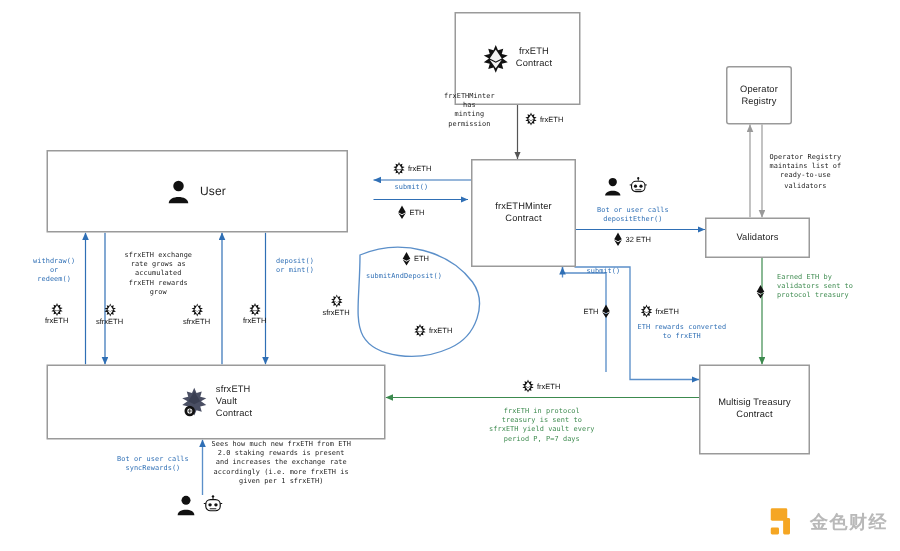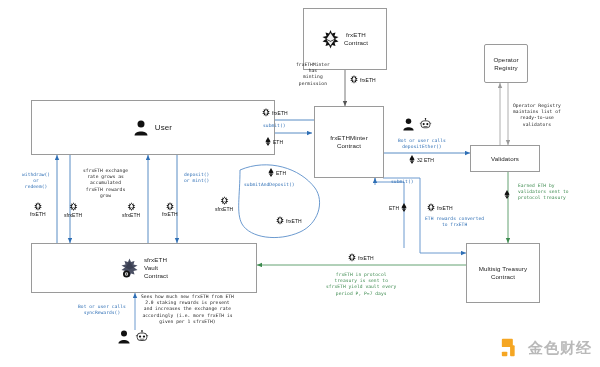--- a/index.html
+++ b/index.html
@@ -15,21 +15,21 @@
   .blue{color:#2f6fb5;}
   .green{color:#3c8a4e;}
   .dark{color:#222;}
   .tok{position:absolute;display:flex;align-items:center;gap:2px;font-size:5px;color:#111;
        font-family:"Liberation Sans",sans-serif;white-space:nowrap;}
   .tok.rev{flex-direction:row-reverse;}
   .glyph{display:block;}
   svg{display:block;overflow:visible;}
   .wm{position:absolute;right:8px;bottom:8px;display:flex;align-items:center;gap:6px;}
   .wm-mark{width:22px;height:22px;position:relative;}
-  .wm-text{font-size:15px;color:#b9b9b9;font-weight:bold;letter-spacing:1px;
+  .wm-text{font-size:12px;color:#b9b9b9;font-weight:bold;letter-spacing:1px;
            font-family:"DejaVu Sans",sans-serif;}
 </style>
 </head>
 <body>
 
 <svg id="canvas" viewBox="0 0 600 367" width="600" height="367">
   <defs>
     <marker id="ab" markerWidth="6" markerHeight="6" refX="5" refY="2.2" orient="auto" markerUnits="userSpaceOnUse">
       <path d="M0,0 L5,2.2 L0,4.4 z" fill="#2f6fb5"></path>
     </marker>
@@ -88,21 +88,21 @@
     <span class="boxlabel" style="white-space:pre-line;">frxETH
 Contract</span>
   </div>
 </div>
 
 <div class="box" style="left:314px;top:106px;width:70px;height:72px;">
   <span class="boxlabel" style="white-space:pre-line;">frxETHMinter
 Contract</span>
 </div>
 
-<div class="box" style="left:31px;top:100px;width:244px;height:55px;">
+<div class="box" style="left:31px;top:100px;width:201px;height:55px;">
   <div class="ctr" style="gap:7px;">
     <span class="glyph">
       <svg width="14" height="16" viewBox="0 0 28 32">
         <circle cx="14" cy="8" r="7" fill="#111"></circle>
         <path d="M1 31 C1 20 27 20 27 31 Z" fill="#111"></path>
       </svg>
     </span>
     <span class="boxlabel" style="font-size:8px;">User</span>
   </div>
 </div>

